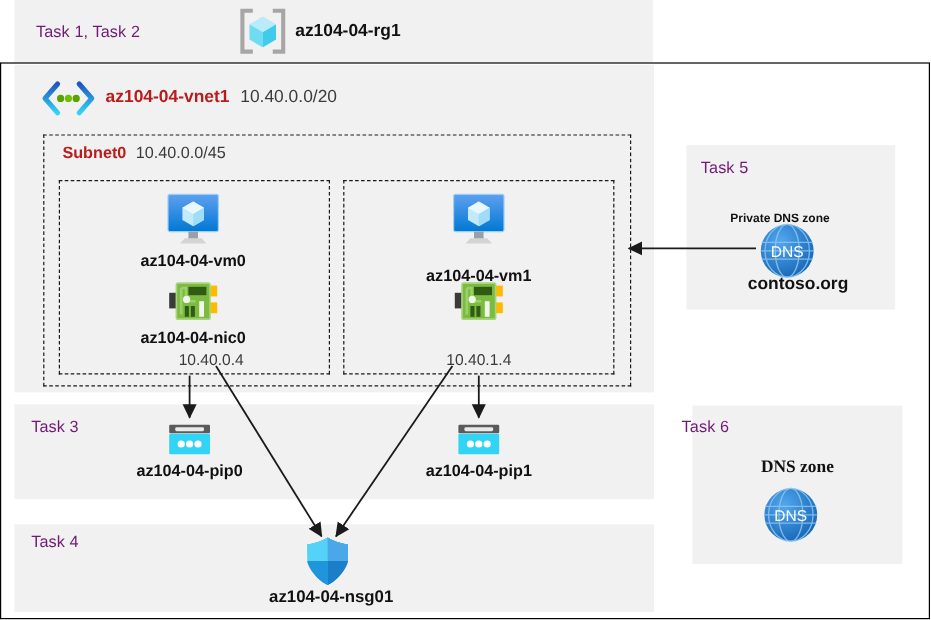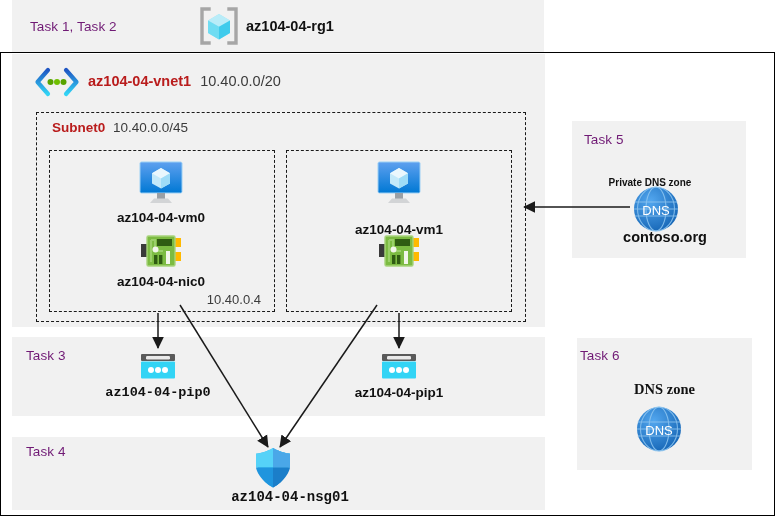--- a/index.html
+++ b/index.html
@@ -142,21 +142,21 @@
       <path d="M12 8 L12 30" stroke="#9bd06a" stroke-width="2.2" fill="none"></path>
       <path d="M12 8 L16 8 L16 19 L24 19" stroke="#9bd06a" stroke-width="2" fill="none"></path>
       <circle cx="16.5" cy="17.5" r="3" fill="#f2f6ea"></circle>
       <rect x="15" y="23" width="3.4" height="9" fill="#2f5c12"></rect>
       <rect x="20" y="23" width="3.4" height="9" fill="#2f5c12"></rect>
       <rect x="27" y="19" width="4" height="13" fill="#f2f6ea"></rect>
     </svg>
   </div>
 
   <div class="name" style="left:61px;top:274px;width:200px;">az104-04-nic0</div>
-  <div class="sub" style="left:61px;top:292px;width:200px;text-align:right;">10.40.0.4</div>
+  <div class="sub" style="left:76px;top:292px;width:200px;">10.40.0.4</div>
 
 
   <div class="dashed" style="left:286px;top:150px;width:226px;height:162px;"></div>
 
   <div class="icon" style="left:374px;top:160px;">
     <svg width="50" height="46" viewBox="0 0 50 46">
       <defs>
         <linearGradient id="vmg1" x1="0" y1="0" x2="0" y2="1">
           <stop offset="0%" stop-color="#5ea0ef"></stop>
           <stop offset="100%" stop-color="#0078d4"></stop>
@@ -184,37 +184,38 @@
       <rect x="18" y="7" width="15" height="7" fill="#2f5c12"></rect>
       <path d="M12 8 L12 30" stroke="#9bd06a" stroke-width="2.2" fill="none"></path>
       <path d="M12 8 L16 8 L16 19 L24 19" stroke="#9bd06a" stroke-width="2" fill="none"></path>
       <circle cx="16.5" cy="17.5" r="3" fill="#f2f6ea"></circle>
       <rect x="15" y="23" width="3.4" height="9" fill="#2f5c12"></rect>
       <rect x="20" y="23" width="3.4" height="9" fill="#2f5c12"></rect>
       <rect x="27" y="19" width="4" height="13" fill="#f2f6ea"></rect>
     </svg>
   </div>
 
+  <div class="sub" style="left:299px;top:292px;width:200px;">10.40.1.4</div>
 
   <div class="panel" style="left:12px;top:337px;width:533px;height:79px;"></div>
 
   <div class="task-label" style="left:26px;top:348px;">Task 3</div>
 
   <div class="icon" style="left:139px;top:352px;">
     <svg width="38" height="30" viewBox="0 0 38 30">
       <rect x="2" y="2" width="34" height="7" rx="1" fill="#5a5a5a"></rect>
       <rect x="7" y="4" width="24" height="3.4" rx="1.2" fill="#eaeaea"></rect>
       <rect x="2" y="9.5" width="34" height="17" rx="1" fill="#32d4f5"></rect>
       <circle cx="12" cy="18" r="3" fill="#ffffff"></circle>
       <circle cx="19" cy="18" r="3" fill="#ffffff"></circle>
       <circle cx="26" cy="18" r="3" fill="#ffffff"></circle>
     </svg>
   </div>
 
-  <div class="name" style="left:58px;top:385px;width:200px;font-family:Liberation Mono, monospace;">az104-04-pip0</div>
+  <div class="name" style="left:58px;top:385px;width:200px;">az104-04-pip0</div>
 
   <div class="icon" style="left:380px;top:352px;">
     <svg width="38" height="30" viewBox="0 0 38 30">
       <rect x="2" y="2" width="34" height="7" rx="1" fill="#5a5a5a"></rect>
       <rect x="7" y="4" width="24" height="3.4" rx="1.2" fill="#eaeaea"></rect>
       <rect x="2" y="9.5" width="34" height="17" rx="1" fill="#32d4f5"></rect>
       <circle cx="12" cy="18" r="3" fill="#ffffff"></circle>
       <circle cx="19" cy="18" r="3" fill="#ffffff"></circle>
       <circle cx="26" cy="18" r="3" fill="#ffffff"></circle>
     </svg>
@@ -230,21 +231,21 @@
     <svg width="40" height="44" viewBox="0 0 40 44">
       <path d="M20 2 C13 6 7 7.4 3 7.8 C3 24 8 35.6 20 41.6 C32 35.6 37 24 37 7.8 C33 7.4 27 6 20 2 Z" fill="#32b4ef"></path>
       <path d="M20 2 C27 6 33 7.4 37 7.8 C37 24 32 35.6 20 41.6 Z" fill="#3d8fd4"></path>
       <path d="M3 21.5 L37 21.5 L37 7.8 C33 7.4 27 6 20 2 C13 6 7 7.4 3 7.8 Z" fill="#55d2f8"></path>
       <path d="M20 2 C27 6 33 7.4 37 7.8 L37 21.5 L20 21.5 Z" fill="#4aa7e8"></path>
       <path d="M20 21.5 L37 21.5 C37 24 32 35.6 20 41.6 Z" fill="#1b7ec9"></path>
       <path d="M20 21.5 L20 41.6 C8 35.6 3 24 3 21.5 Z" fill="#1f95de"></path>
     </svg>
   </div>
 
-  <div class="name" style="left:190px;top:489px;width:200px;font-size:14px;font-family:Liberation Mono, monospace;">az104-04-nsg01</div>
+  <div class="name" style="left:176px;top:489px;width:200px;font-size:14px;">az104-04-nsg01</div>
 
   <div class="panel" style="left:572px;top:121px;width:174px;height:137px;"></div>
 
   <div class="task-label" style="left:584px;top:132px;">Task 5</div>
 
   <div class="name" style="left:572px;top:161px;width:156px;font-size:10px;margin-top:16px;">Private DNS zone</div>
 
   <div class="icon" style="left:631px;top:184px;">
     <svg width="50" height="50" viewBox="0 0 50 50">
       <defs>
@@ -262,21 +263,21 @@
         <path d="M3 25 H47"></path>
       </g>
       <text x="25" y="30.5" text-anchor="middle" font-family="Liberation Sans, sans-serif" font-size="13" fill="#ffffff">DNS</text>
     </svg>
   </div>
 
   <div class="name" style="left:572px;top:229px;width:186px;font-size:14.5px;">contoso.org</div>
 
   <div class="panel" style="left:577px;top:338px;width:175px;height:132px;"></div>
 
-  <div class="task-label" style="left:580px;top:348px;">Task 6</div>
+  <div class="task-label" style="left:568px;top:348px;">Task 6</div>
 
   <div class="name" style="left:577px;top:381px;width:175px;font-size:14.5px;font-family:Liberation Serif, serif;">DNS zone</div>
 
   <div class="icon" style="left:634px;top:404px;">
     <svg width="50" height="50" viewBox="0 0 50 50">
       <defs>
         <radialGradient id="dnsg6" cx="38%" cy="32%" r="75%">
           <stop offset="0%" stop-color="#53a7ef"></stop>
           <stop offset="100%" stop-color="#1464b4"></stop>
         </radialGradient>

